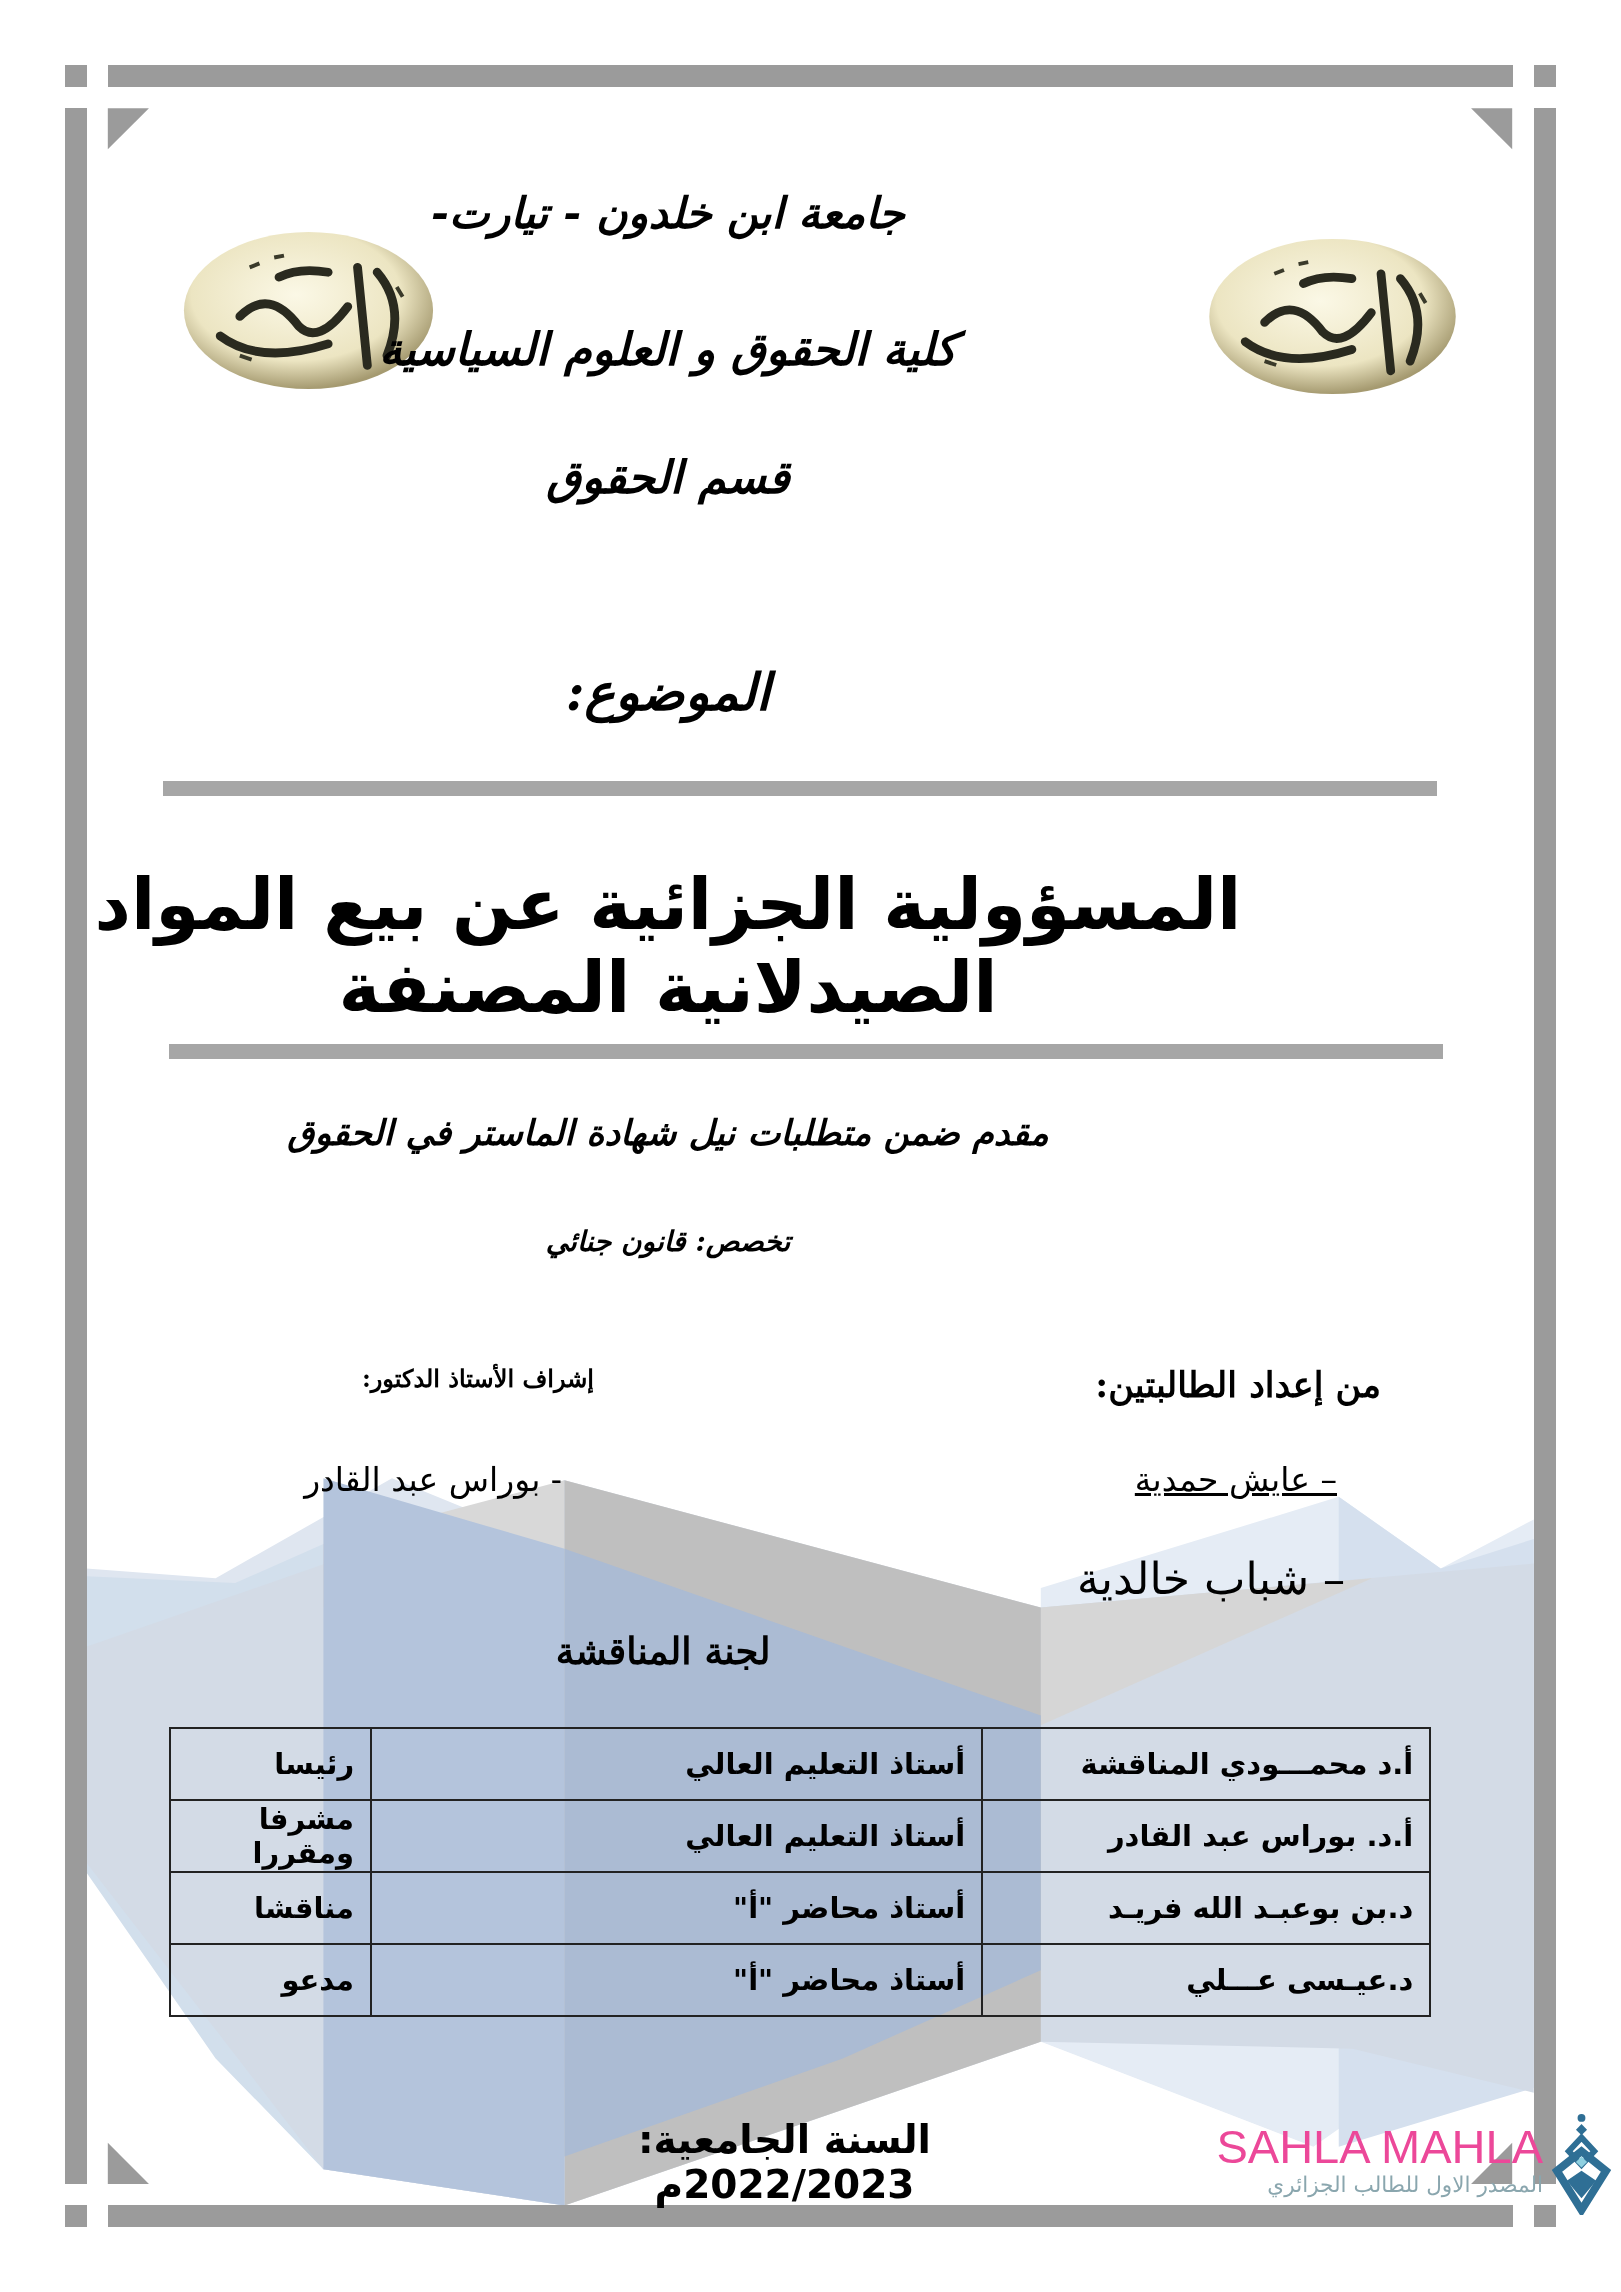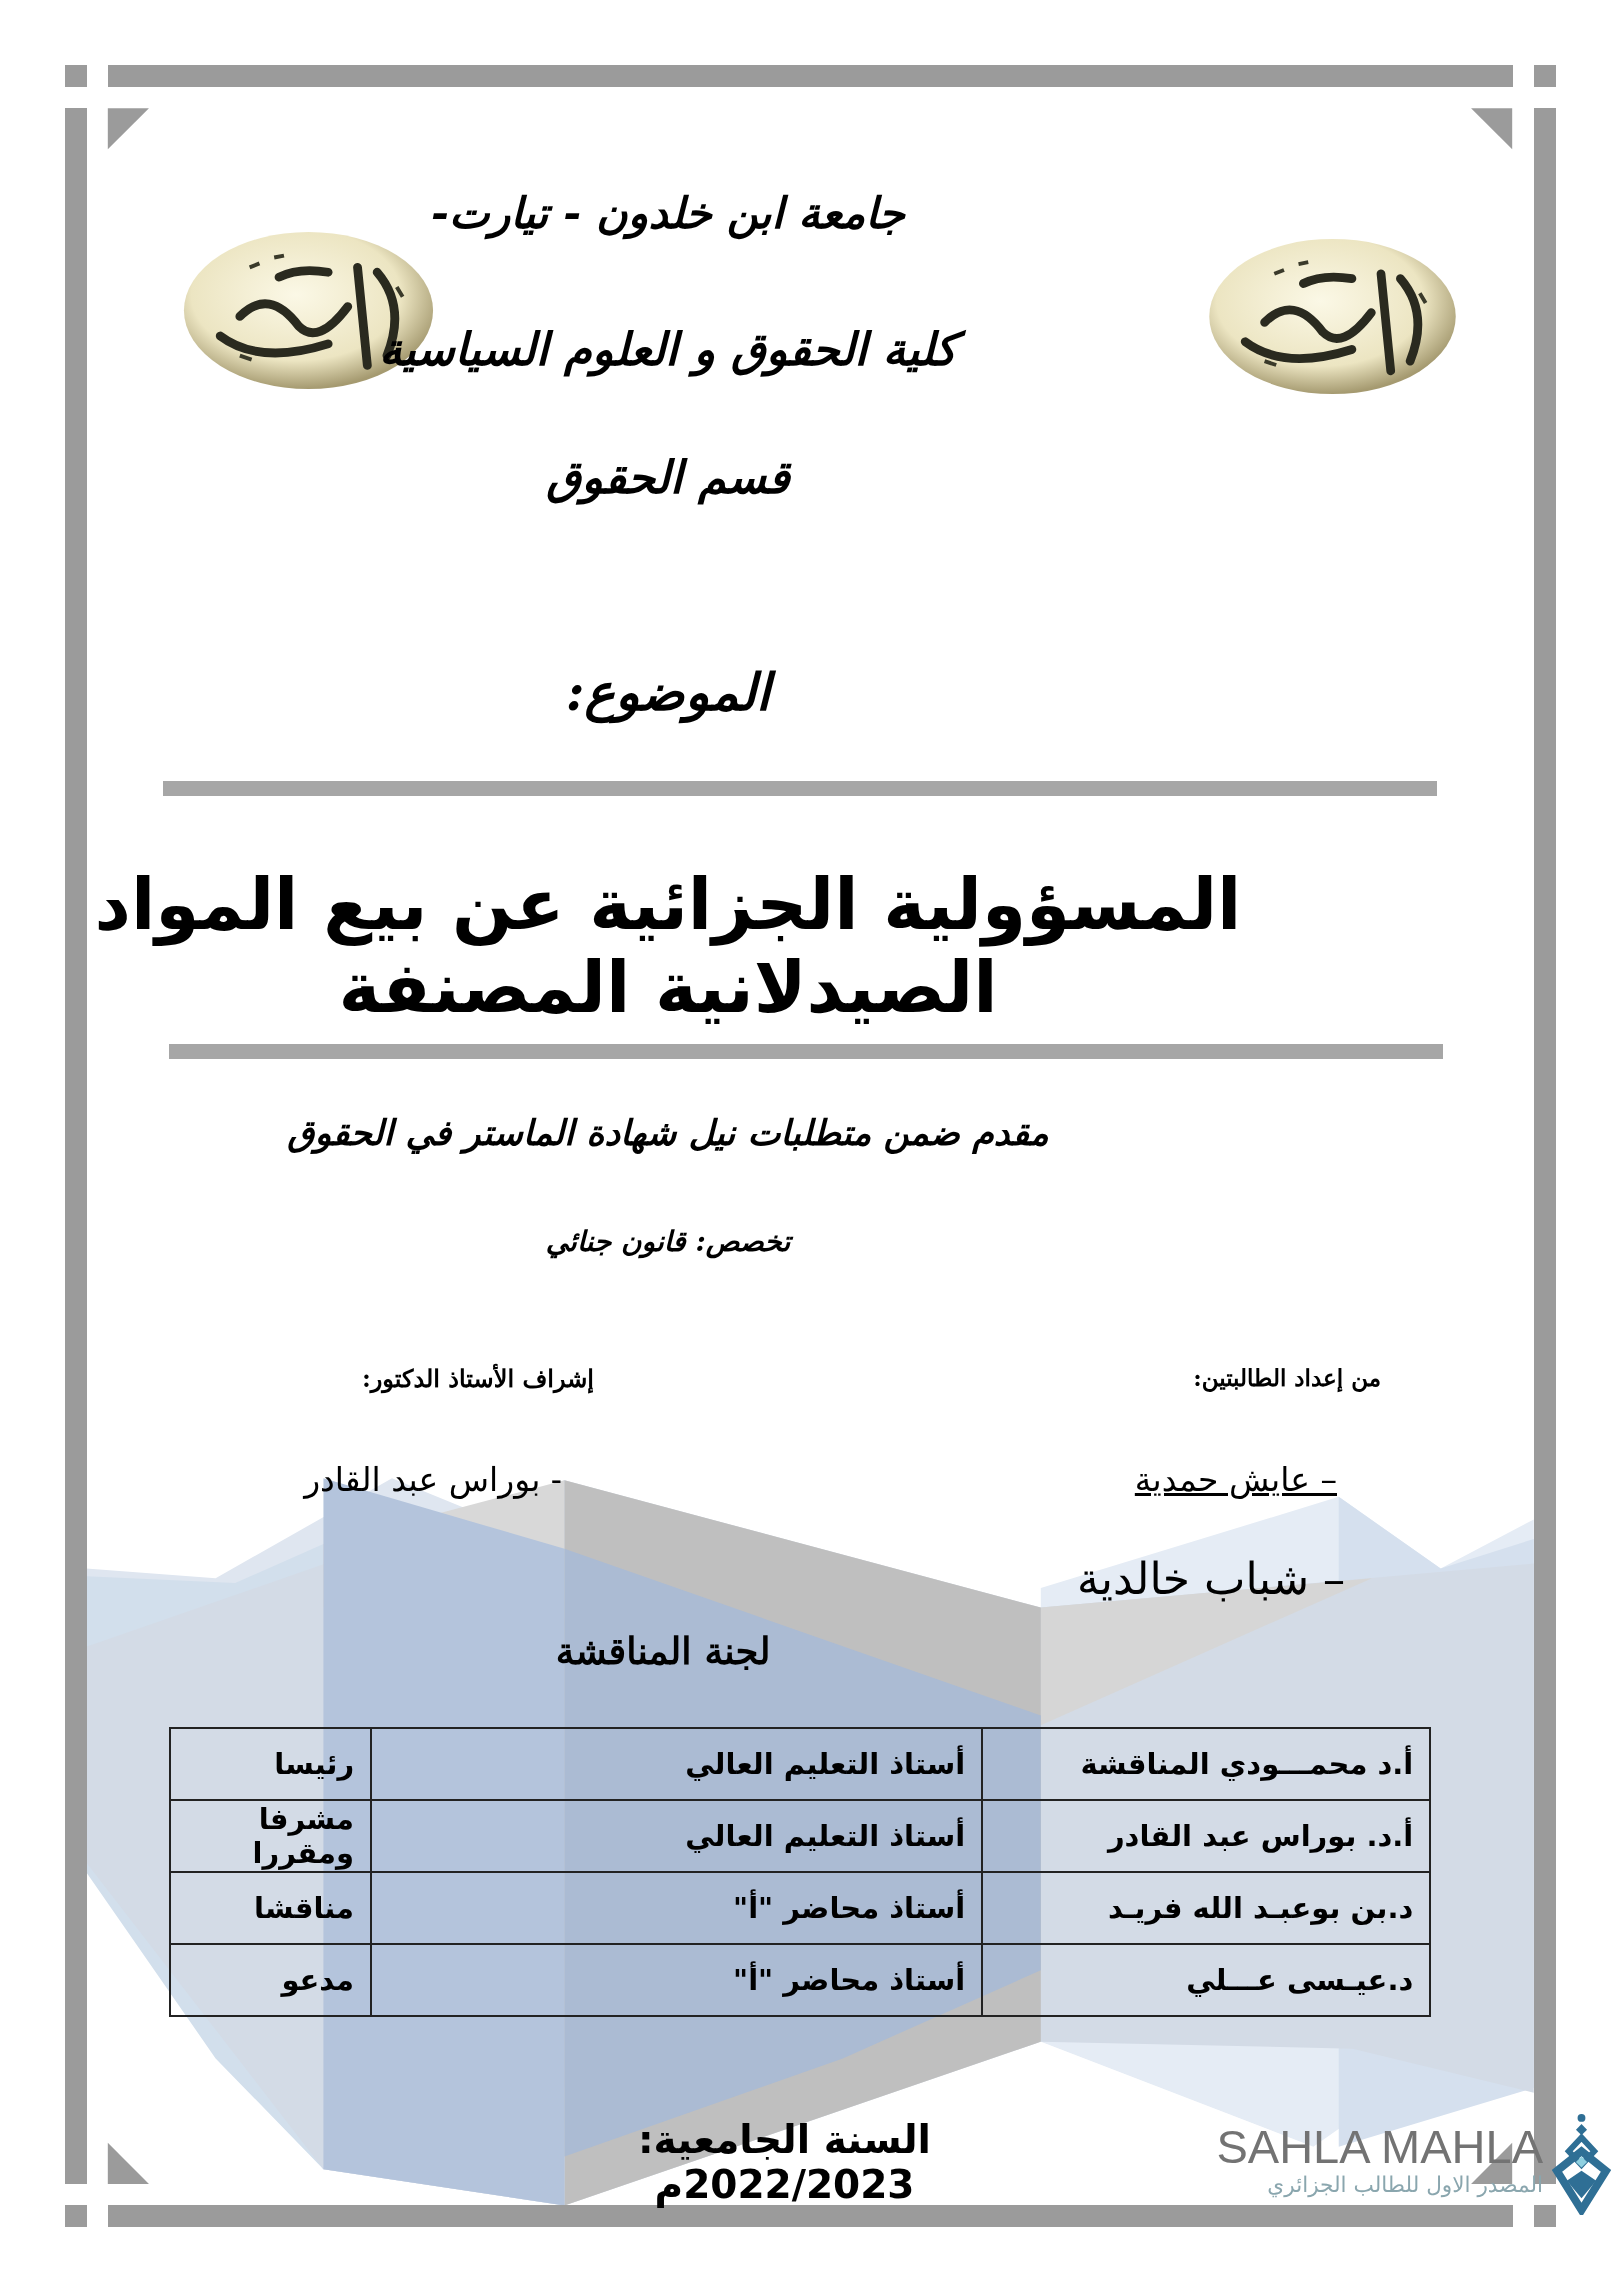--- a/index.html
+++ b/index.html
@@ -95,21 +95,21 @@
 <div class="center-text calig layer" style="top:451px; font-size:45px;">قسم الحقوق</div>
 
 <div class="center-text calig layer" style="top:662px; font-size:51px;">الموضوع:</div>
 <div class="rule" style="left:163px; top:781px; width:1274px;"></div>
 <div class="center-text layer" style="top:863px; font-size:71px; font-family:'DejaVu Sans', sans-serif; font-weight:bold; letter-spacing:-2px;">المسؤولية الجزائية عن بيع المواد الصيدلانية المصنفة</div>
 <div class="rule" style="left:169px; top:1044px; width:1274px;"></div>
 
 <div class="center-text calig layer" style="top:1112px; font-size:35px;">مقدم ضمن متطلبات نيل شهادة الماستر في الحقوق</div>
 <div class="center-text calig layer" style="top:1225px; font-size:28px;">تخصص: قانون جنائي</div>
 
-<div class="layer heading-rtl" style="right:240px; top:1364px; font-size:23px; ">من إعداد الطالبتين:</div>
+<div class="layer heading-rtl" style="right:240px; top:1364px; font-size:35px; ">من إعداد الطالبتين:</div>
 <div class="layer plain-rtl" style="right:284px; top:1460px; font-size:33px; text-align:right;text-decoration:underline;">– عايش حمدية</div>
 <div class="layer plain-rtl" style="right:276px; top:1553px; font-size:44px; text-align:center;">– شباب خالدية</div>
 
 <div class="layer heading-rtl" style="right:1027px; top:1364px; font-size:24px; text-align:center;">إشراف الأستاذ الدكتور:</div>
 <div class="layer plain-rtl" style="right:1059px; top:1460px; font-size:33px; text-align:right;">-   بوراس عبد القادر</div>
 
 <div class="center-text layer heading-rtl" style="top:1629px; font-size:37px; left:-4.9px;">لجنة المناقشة</div>
 
 <table class="committee">
   <colgroup>
@@ -137,21 +137,21 @@
     <td>د.عيـسى عـــلي</td>
     <td>أستاذ محاضر "أ"</td>
     <td>مدعو</td>
   </tr>
 </tbody>
   </table>
 
 <div class="layer" style="left:510px; top:2117px; width:549px; text-align:center; direction:rtl; font-family:'DejaVu Sans', sans-serif; font-weight:bold; font-size:39px;">السنة الجامعية: 2022/2023م</div>
 
 <div class="brand" style="left:1171px; top:2122px; width:372px;">
-  <div style="font-family:'Liberation Sans', sans-serif; font-size:47px; color:#737373; letter-spacing:0px; line-height:49px; text-align:right;">SAHLA MAHLA</div>
+  <div style="font-family:'Liberation Sans', sans-serif; font-size:47px; color:#ec4899; letter-spacing:0px; line-height:49px; text-align:right;">SAHLA MAHLA</div>
   <div style="font-family:'DejaVu Serif', serif; font-size:21.6px; color:#8aa6ae; direction:rtl; text-align:right; line-height:27.4px;">المصدر الاول للطالب الجزائري</div>
 </div>
 <svg class="brand" style="left:1547px; top:2112px;" width="69" height="103" viewBox="0 0 70 105">
   <circle cx="35" cy="6" r="4" fill="#2f6f95"></circle>
   <rect x="31" y="14" width="8" height="8" transform="rotate(45 35 18)" fill="#2f6f95"></rect>
   <path d="M35 26 L48 40 L35 54 L22 40 Z" fill="none" stroke="#2f6f95" stroke-width="6"></path>
   <path d="M10 60 L35 40 L60 60 L35 100 Z" fill="none" stroke="#2f6f95" stroke-width="8"></path>
   <path d="M20 70 L35 60 L50 70 L35 88 Z" fill="#2f6f95"></path>
   <rect x="31" y="47" width="8" height="8" transform="rotate(45 35 51)" fill="#8fd0e0"></rect>
 </svg>

